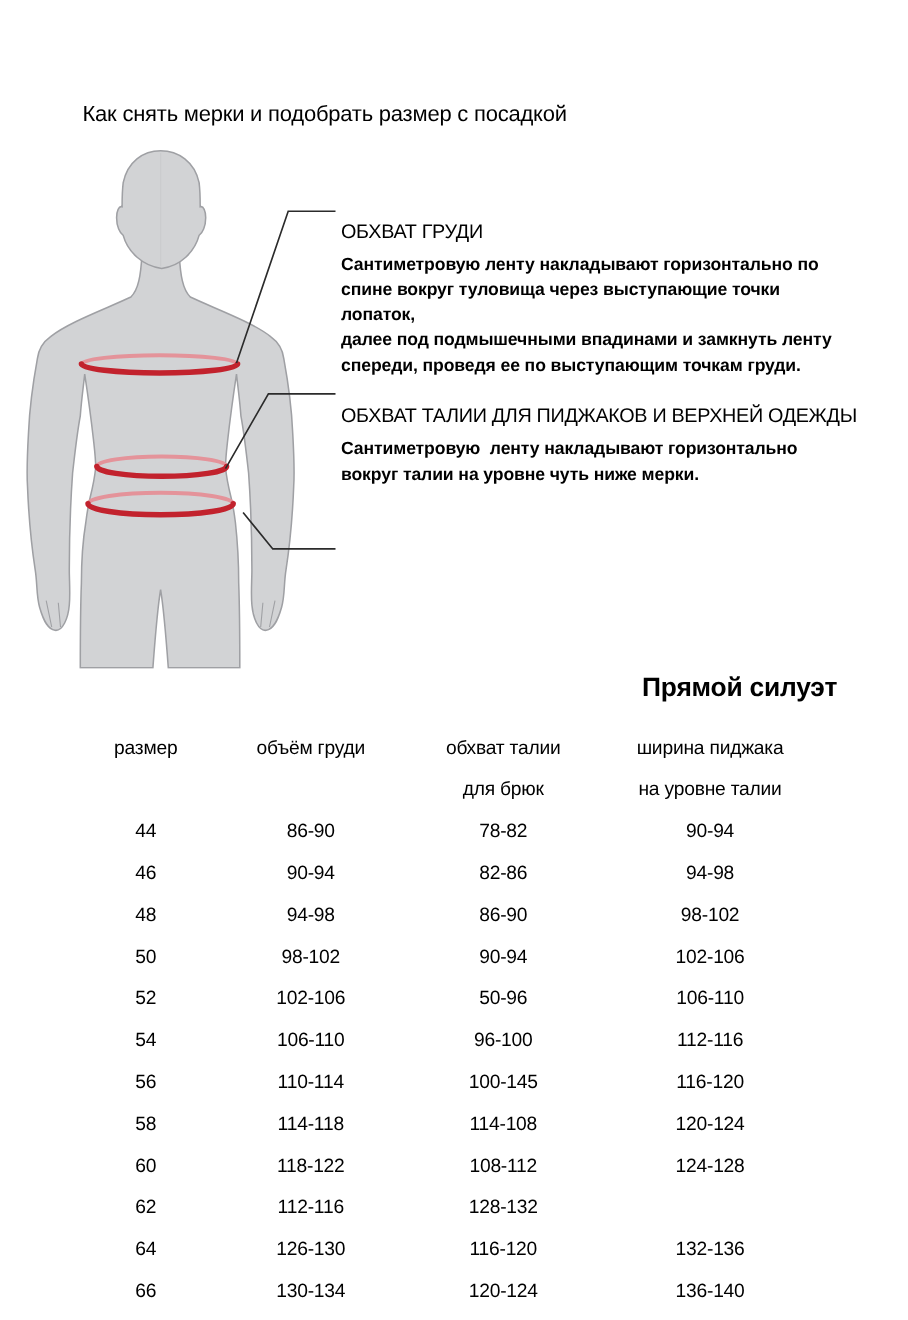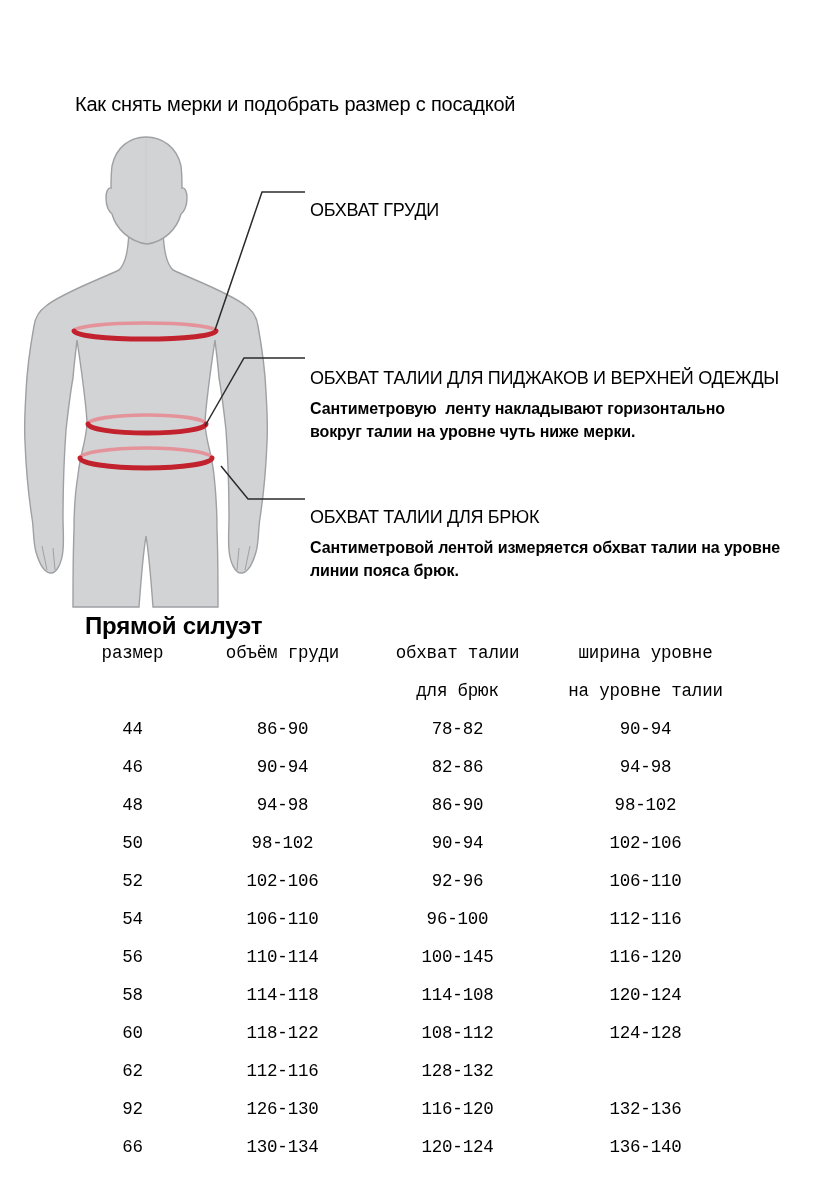--- a/index.html
+++ b/index.html
@@ -24,24 +24,24 @@
   .section-heading{font-size:18px;font-weight:400;letter-spacing:-0.3px;white-space:nowrap;margin-top:24px;}
   .section-body{
     margin-top:8px;font-size:16px;font-weight:700;line-height:23px;
     letter-spacing:-0.1px;white-space:pre-wrap;width:470px;
   }
   .sec-chest{top:176px;}
   .sec-jacket{top:344px;}
   .sec-trouser{top:483px;}
 
   .table-title{
-    position:absolute;left:85px;top:612px;width:676px;text-align:left;
+    position:absolute;left:85px;top:612px;width:676px;text-align:right;
     font-size:24px;font-weight:700;letter-spacing:-0.2px;
   }
-  .size-table{position:absolute;left:85px;top:634px;width:676px;font-family:Liberation Mono, monospace;}
+  .size-table{position:absolute;left:85px;top:660px;width:676px;}
   .trow{display:grid;grid-template-columns:95px 205px 145px 231px;height:38px;align-items:center;}
   .tcell{text-align:center;font-size:17.5px;letter-spacing:-0.2px;}
 </style>
 </head>
 <body>
 
 <div class="page">
 
   <h1 class="page-title">Как снять мерки и подобрать размер с посадкой</h1>
 
@@ -119,43 +119,42 @@
       <path class="band-dark" d="M80,328 A66,10 0 0 0 212,328"></path>
 
       <path class="leader" d="M215,200 L262,62 L305,62"></path>
       <path class="leader" d="M205,296 L244,228 L305,228"></path>
       <path class="leader" d="M221,336 L248,369 L305,369"></path>
     </svg>
   </div>
 
   <div class="section sec-chest">
     <div class="section-heading">ОБХВАТ ГРУДИ</div>
+    <div class="section-body">Сантиметровую ленту накладывают горизонтально по
+спине вокруг туловища через выступающие точки лопаток,
+далее под подмышечными впадинами и замкнуть ленту
+спереди, проведя ее по выступающим точкам груди.</div>
   </div>
 
   <div class="section sec-jacket">
     <div class="section-heading">ОБХВАТ ТАЛИИ ДЛЯ ПИДЖАКОВ И ВЕРХНЕЙ ОДЕЖДЫ</div>
     <div class="section-body">Сантиметровую  ленту накладывают горизонтально
 вокруг талии на уровне чуть ниже мерки.</div>
   </div>
 
-  <div class="section sec-trouser">
-    <div class="section-heading">ОБХВАТ ТАЛИИ ДЛЯ БРЮК</div>
-    <div class="section-body">Сантиметровой лентой измеряется обхват талии на уровне
-линии пояса брюк.</div>
-  </div>
 
   <div class="table-title">Прямой силуэт</div>
 
   <div class="size-table">
     <div>
         <div class="trow">
           <div class="tcell">размер</div>
           <div class="tcell">объём груди</div>
           <div class="tcell">обхват талии</div>
-          <div class="tcell">ширина уровне</div>
+          <div class="tcell">ширина пиджака</div>
         </div>
         <div class="trow">
           <div class="tcell"></div>
           <div class="tcell"></div>
           <div class="tcell">для брюк</div>
           <div class="tcell">на уровне талии</div>
         </div>
       </div>
     <div>
         <div class="trow">
@@ -178,21 +177,21 @@
         </div>
         <div class="trow">
           <div class="tcell">50</div>
           <div class="tcell">98-102</div>
           <div class="tcell">90-94</div>
           <div class="tcell">102-106</div>
         </div>
         <div class="trow">
           <div class="tcell">52</div>
           <div class="tcell">102-106</div>
-          <div class="tcell">92-96</div>
+          <div class="tcell">50-96</div>
           <div class="tcell">106-110</div>
         </div>
         <div class="trow">
           <div class="tcell">54</div>
           <div class="tcell">106-110</div>
           <div class="tcell">96-100</div>
           <div class="tcell">112-116</div>
         </div>
         <div class="trow">
           <div class="tcell">56</div>
@@ -211,21 +210,21 @@
           <div class="tcell">118-122</div>
           <div class="tcell">108-112</div>
           <div class="tcell">124-128</div>
         </div>
         <div class="trow">
           <div class="tcell">62</div>
           <div class="tcell">112-116</div>
           <div class="tcell">128-132</div>
         </div>
         <div class="trow">
-          <div class="tcell">92</div>
+          <div class="tcell">64</div>
           <div class="tcell">126-130</div>
           <div class="tcell">116-120</div>
           <div class="tcell">132-136</div>
         </div>
         <div class="trow">
           <div class="tcell">66</div>
           <div class="tcell">130-134</div>
           <div class="tcell">120-124</div>
           <div class="tcell">136-140</div>
         </div>

